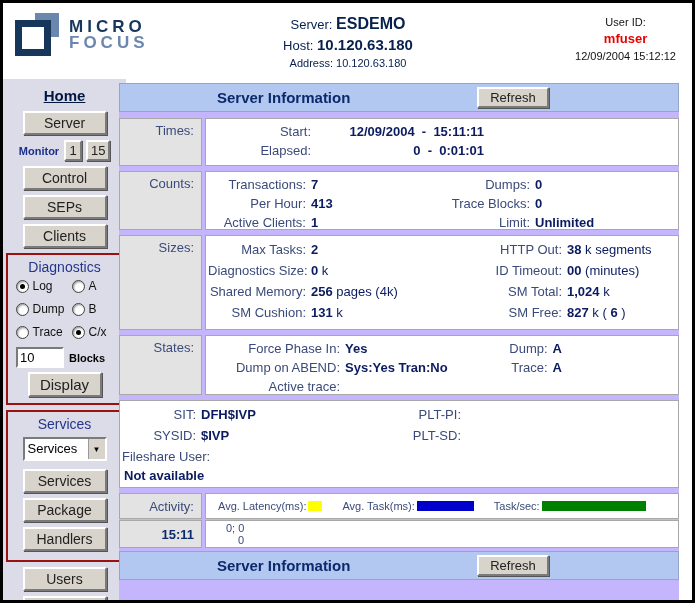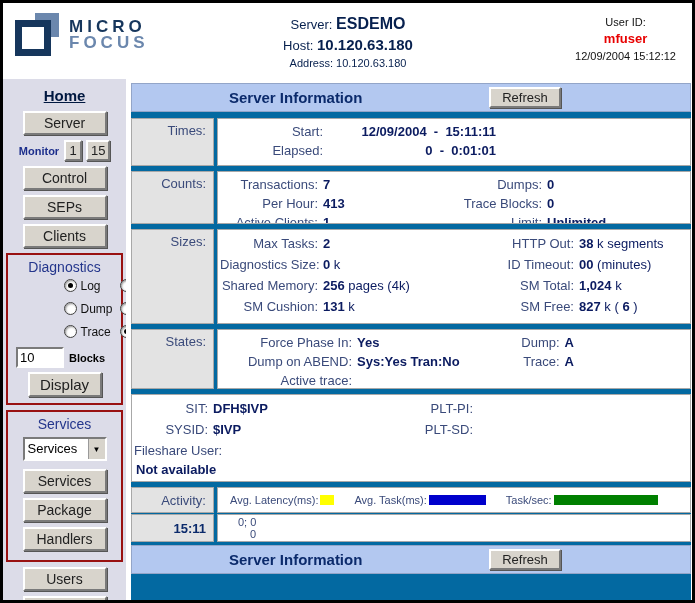--- a/index.html
+++ b/index.html
@@ -31,42 +31,42 @@
   .home{display:inline-block;margin:8px 0 2px 0;font-size:15px;font-weight:bold;color:#001840;text-decoration:underline;}
   .sbtn{display:block;width:84px;margin:5px auto;padding:2px 0;background:#d8d4cc;border:2px solid;border-color:#fff #7a7a7a #7a7a7a #fff;box-shadow:1px 1px 0 #555;font-family:inherit;font-size:14px;color:#222;text-align:center;}
   .monitor-row{display:flex;align-items:center;justify-content:center;margin:4px 0;}
   .monitor-label{font-size:11px;font-weight:bold;color:#1c2e8c;margin-right:5px;}
   .mbtn{display:inline-block;padding:1px 0;background:#d8d4cc;border:2px solid;border-color:#fff #7a7a7a #7a7a7a #fff;box-shadow:1px 1px 0 #555;font-size:13px;color:#222;text-align:center;}
   .mbtn.m1{width:18px;margin-right:4px;}
   .mbtn.m15{width:24px;}
   .group{border:2px solid #991111;margin:5px 3px;padding:3px 0 4px 0;}
   .group-title{font-size:14px;color:#24368c;margin:1px 0 4px 0;}
   .radio-grid{display:grid;grid-template-columns:56px 42px;row-gap:9px;justify-content:center;text-align:left;}
-  .radio-cell{display:flex;align-items:flex-start;margin-left:48px;}
+  .radio-cell{display:flex;align-items:flex-end;}
   .rb{width:11px;height:11px;border-radius:50%;background:#fff;border:1px solid #404040;box-shadow:inset 1px 1px 2px #999;display:inline-block;position:relative;margin-right:4px;flex:none;}
   .rb.on::after{content:"";position:absolute;left:3px;top:3px;width:5px;height:5px;border-radius:50%;background:#000;}
   .rlabel{font-size:12px;color:#111;}
   .blocks-row{display:flex;align-items:center;justify-content:flex-start;margin:8px 0 4px 8px;}
   .blocks-input{width:40px;height:17px;border:2px solid;border-color:#7a7a7a #fff #fff #7a7a7a;background:#fff;font-family:inherit;font-size:13px;padding:0 2px;}
   .blocks-label{font-size:11px;font-weight:bold;color:#000;margin-left:5px;}
   .display-btn{display:block;width:74px;margin:4px auto 2px auto;padding:2px 0;background:#d8d4cc;border:2px solid;border-color:#fff #7a7a7a #7a7a7a #fff;box-shadow:1px 1px 0 #555;font-family:inherit;font-size:15px;color:#222;}
   .select{display:inline-flex;align-items:stretch;width:80px;height:20px;border:2px solid;border-color:#7a7a7a #fff #fff #7a7a7a;background:#fff;margin:1px 0 3px 0;}
   .select-text{flex:1;font-size:13px;color:#000;text-align:left;padding:2px 0 0 3px;}
   .select-arrow{width:16px;background:#d8d4cc;border-left:1px solid #9a9a9a;font-size:8px;color:#000;display:flex;align-items:center;justify-content:center;}
 
   
-  .main{position:absolute;left:128px;top:80px;width:560px;bottom:0;background:#0369a1;}
+  .main{position:absolute;left:116px;top:80px;width:560px;bottom:0;background:#c4b5fd;}
   .bar{position:relative;height:29px;background:#b3c8f0;border:1px solid #93a5c8;box-sizing:border-box;margin-bottom:6px;}
   .bar-title{position:absolute;left:97px;top:5px;font-size:15px;font-weight:bold;color:#0b2a6b;}
   .refresh-btn{position:absolute;left:357px;top:3px;width:72px;padding:1px 0;background:#d8d4cc;border:2px solid;border-color:#fff #7a7a7a #7a7a7a #fff;box-shadow:1px 1px 0 #555;font-family:inherit;font-size:13px;color:#222;}
   .row{display:flex;margin-bottom:5px;}
   .row-label{width:83px;flex:none;background:#e3e3e3;border:1px solid #a8a8a8;box-sizing:border-box;margin-right:3px;text-align:right;padding:4px 7px 0 0;font-size:13px;color:#3a4a7a;}
   .row-content{flex:1;background:#fff;border:1px solid #a8a8a8;box-sizing:border-box;padding:3px 2px;overflow:hidden;}
   .sec-times{height:48px;}
-  .sec-counts{height:53px;}
+  .sec-counts{height:59px;}
   .sec-sizes{height:95px;}
   .sec-states{height:60px;}
   .sec-startup{height:88px;}
   .sec-activity{height:26px;margin-bottom:1px;}
   .sec-time{height:28px;margin-bottom:3px;}
   .halves{display:flex;}
   .half{flex:1;}
   .line{display:flex;line-height:19px;font-size:13px;}
   .sec-sizes .line{line-height:21px;}
   .sec-startup .line{line-height:21px;}

